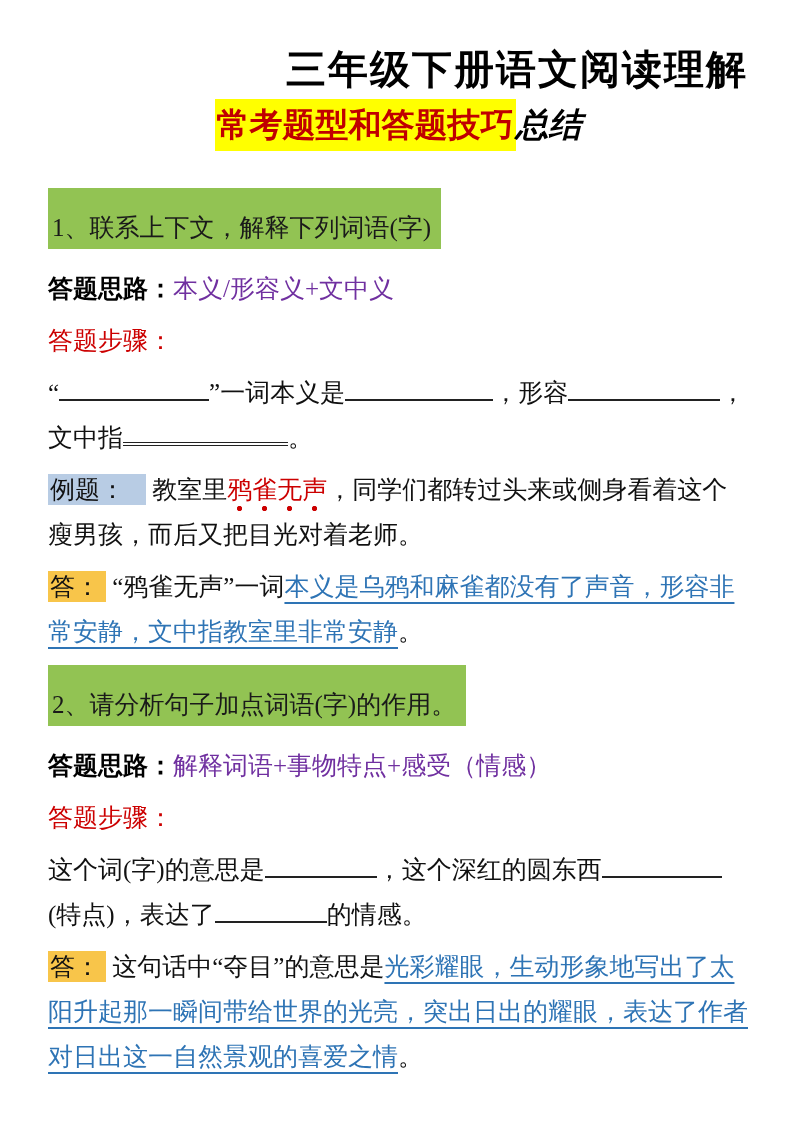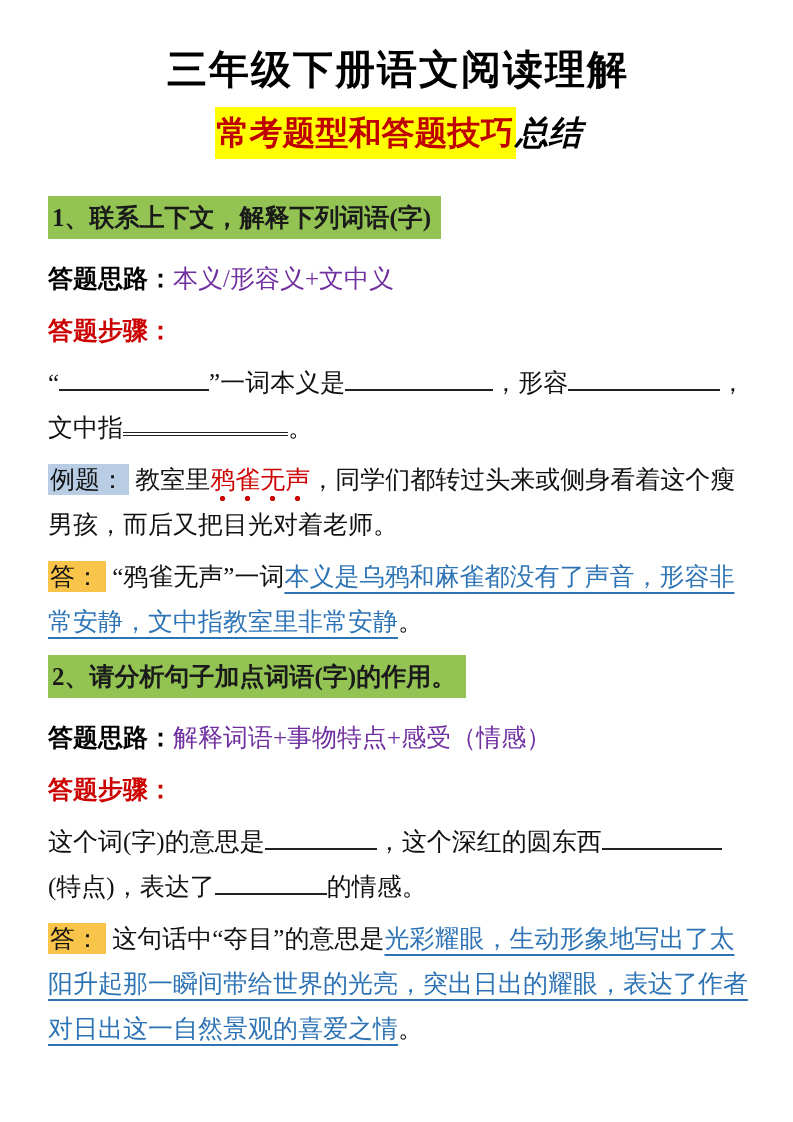--- a/index.html
+++ b/index.html
@@ -6,58 +6,58 @@
   html, body { background: #ffffff; }
   body {
     width: 793px;
     min-height: 1122px;
     margin: 0 auto;
     font-family: "Liberation Serif", "DejaVu Serif", serif;
     color: #111111;
     padding: 42px 45px 40px 48px;
   }
   .doc-title {
-    text-align: center;
+    text-align: right;
     font-size: 40px;
     font-weight: 900;
     letter-spacing: 2px;
     color: #000;
-    margin-bottom: 14px;
+    margin-bottom: 6px;
   }
   .doc-subtitle {
     text-align: center;
     font-size: 33px;
     font-weight: 900;
     margin-bottom: 36px;
   }
   .doc-subtitle .sub-hl {
     background: var(--subtitle_bg);
     color: var(--subtitle_red);
     padding: 8px 2px;
   }
   .doc-subtitle .sub-plain { color: #000; font-style: italic; }
 
   .section-heading {
     display: inline-block;
     background: var(--green_hl);
     color: #1a1a1a;
     font-size: 25px;
-    font-weight: 700;
-    padding: 5px 10px 5px 4px;
+    font-weight: 400;
+    padding: 23px 10px 5px 4px;
     margin: 4px 12px 10px 0;
   }
   p.line {
     font-size: 25px;
     line-height: 45px;
     margin: 7px 0;
   }
   .lbl-bold { font-weight: 700; color: #000; }
   .purple { color: var(--purple_text); font-weight: 400; }
-  .red-steps { color: var(--red_accent); font-weight: 700; margin-top: 32px; }
-  .hl-blue { background: var(--blue_hl); padding: 2px 4px 2px 2px; }
+  .red-steps { color: var(--red_accent); font-weight: 400; margin-top: 32px; }
+  .hl-blue { background: var(--blue_hl); padding: 2px 21px 2px 2px; }
   .hl-yellow { background: var(--yellow_hl); padding: 2px 6px 2px 2px; }
 
   .blank {
     display: inline-block;
     border-bottom: 2px solid #222;
     height: 30px;
     vertical-align: baseline;
   }
   .blank.double { border-bottom: 4px double #222; }
   .w150 { width: 150px; }

